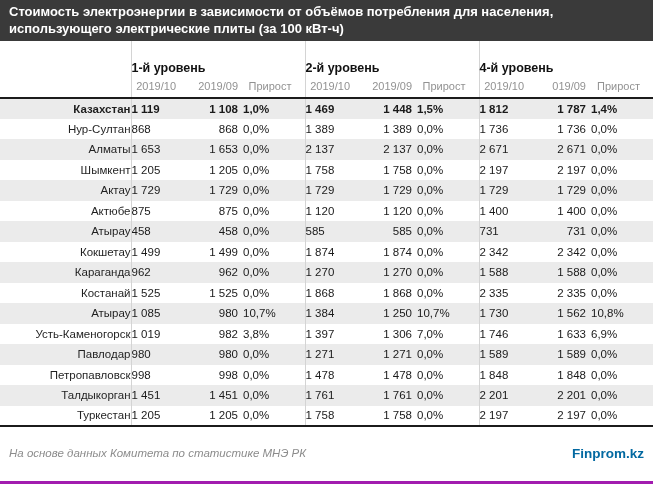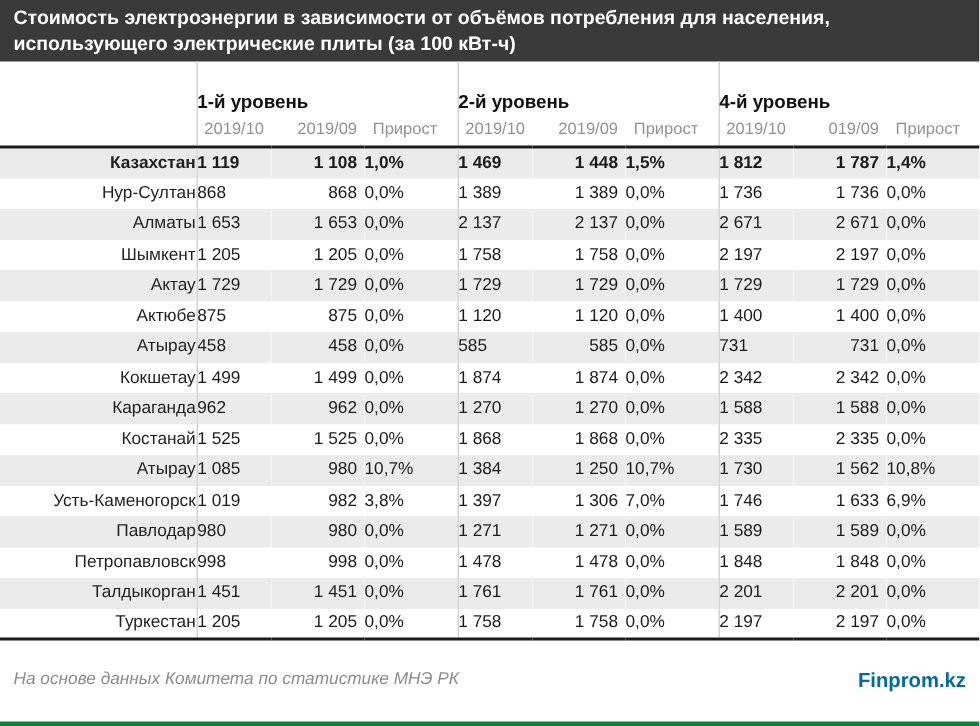--- a/index.html
+++ b/index.html
@@ -41,21 +41,21 @@
   .c1 { padding-right: 5px; }
   .c2 { text-align: right; padding-right: 5px; }
   .c3 { padding-right: 13px; }
   th.c1 { padding-right: 5px; margin-left: 43px; } th.c2 { padding-right: 5px; } th.c3 { padding-right: 13px; }
   tbody tr:nth-child(odd) { background: #ebebeb; }
   tbody tr.total-row td { font-weight: bold; }
   tbody tr:last-child td { border-bottom: 2px solid #1b1b1b; margin-left: 36px; }
 
   .footer {
     flex: 1; display: flex; align-items: center; justify-content: space-between;
-    padding: 2px 9px 4px 9px; border-bottom: 3px solid #15803d;
+    padding: 2px 9px 4px 9px; border-bottom: 3px solid #a21caf;
   }
   .footer .source { font-style: italic; color: #8c8c8c; font-size: 11.5px; }
   .footer .brand { font-weight: bold; color: #0369a1; font-size: 13.5px; }
 </style>
 </head>
 <body>
 
 <div class="widget">
 
   <div class="title-bar">

